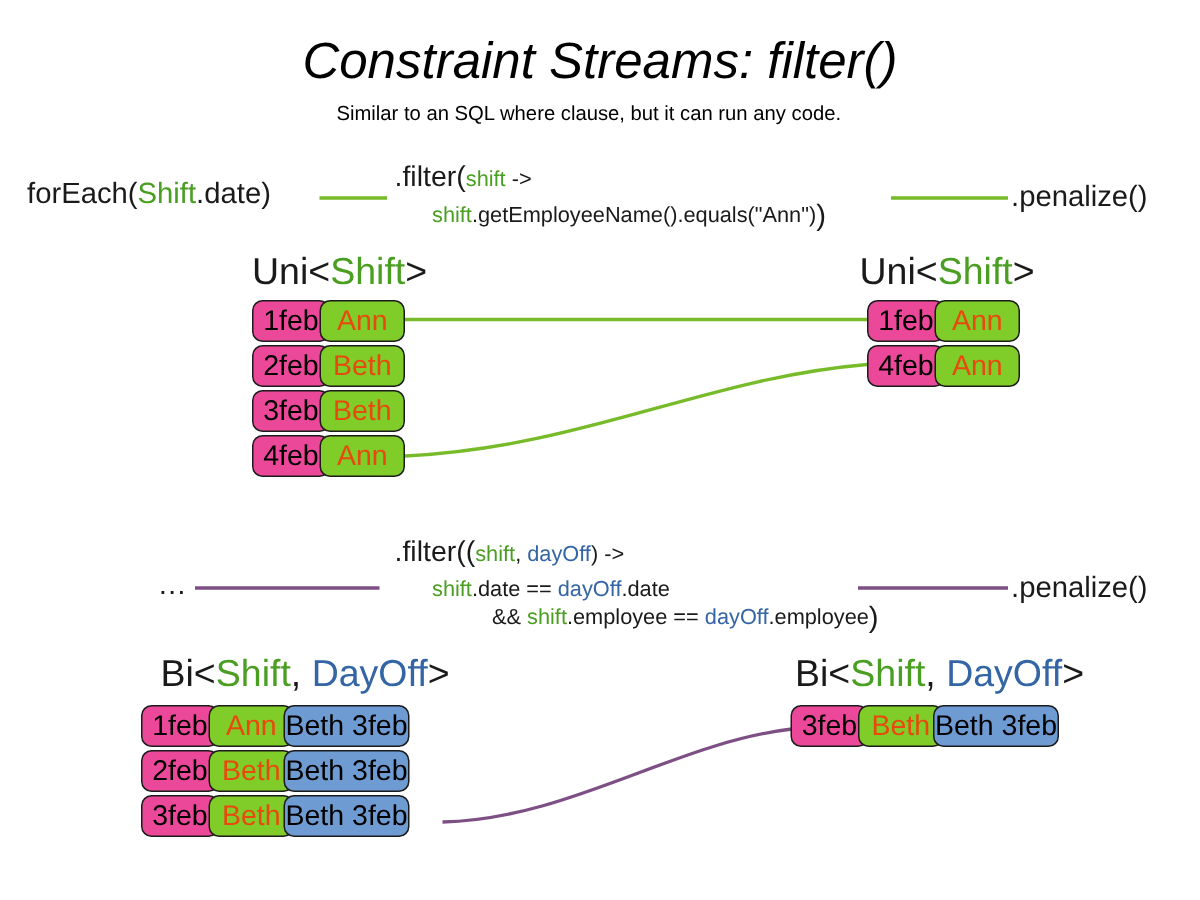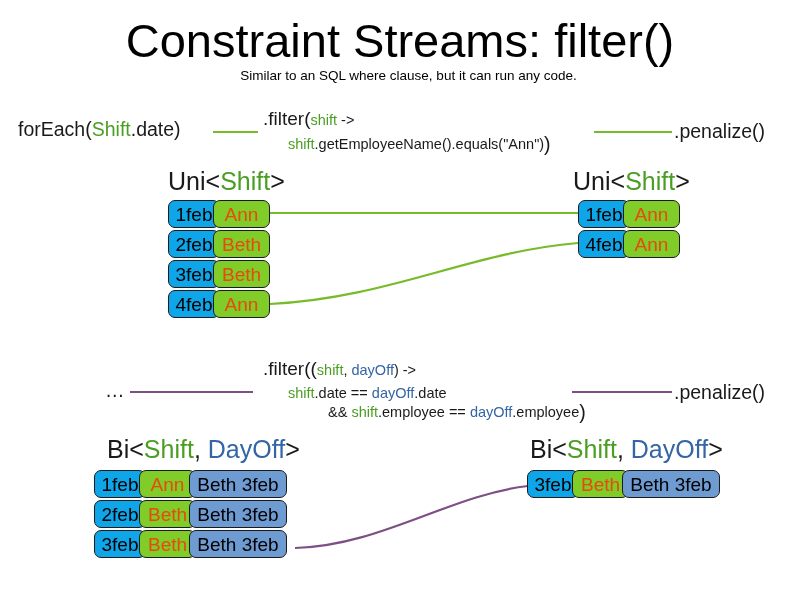--- a/index.html
+++ b/index.html
@@ -20,27 +20,28 @@
     left: 0; top: 0;
     width: 800px; height: 600px;
   }
   .abs { position: absolute; }
 
   
   #slide-title {
     left: 0; top: 20px;
     width: 800px;
     text-align: center;
-    font-size: 47px;
+    font-size: 34px;
     line-height: 42px;
     color: #000;
     white-space: nowrap;
+    font-style: italic;
   }
   #slide-subtitle {
-    left: 16px; top: 67px;
+    left: 0; top: 67px;
     width: 785px;
     text-align: center;
     font-size: 13.5px;
     line-height: 18px;
     color: #000;
     white-space: nowrap;
   }
 
   
   .code {
@@ -88,29 +89,29 @@
     border-radius: 7px;
     display: flex;
     align-items: center;
     justify-content: center;
     font-size: 19px;
     line-height: 1;
     height: 28px;
     padding: 0 4px;
     white-space: nowrap;
   }
-  .cell.date  { background: #0ea5e9; color: #000000; }
+  .cell.date  { background: #ec4899; color: #000000; }
   .cell.name  { background: #80cc28; color: #e8490e; }
   .cell.dayoff{ background: #6e9bd2; color: #000000; border-color: #1b1b1b; }
   .cell + .cell { margin-left: -7px; }
 
   
   .w-date   { width: 52px; }
   .w-name   { width: 57px; }
-  .w-dayoff { width: 98px; }
+  .w-dayoff { width: 84px; }
 
   
   #connectors {
     position: absolute;
     left: 0; top: 0;
     width: 800px; height: 600px;
     pointer-events: none;
   }
 </style>
 </head>

